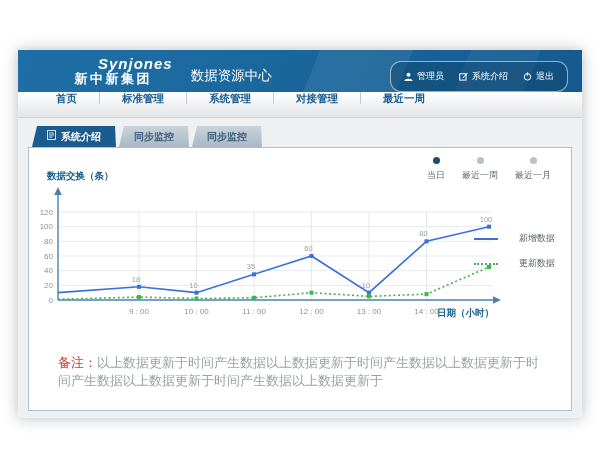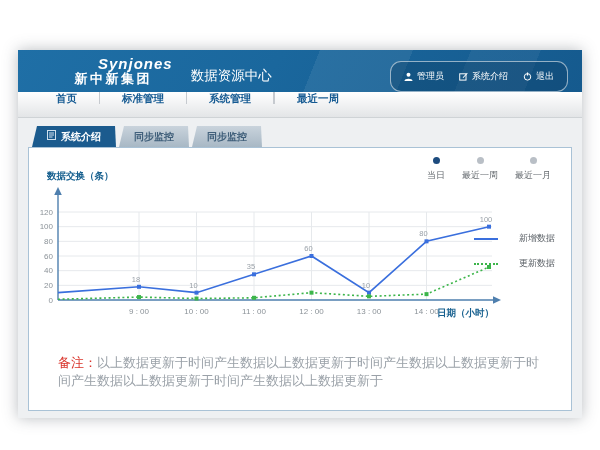--- a/index.html
+++ b/index.html
@@ -108,20 +108,21 @@
     </div>
   </div>
 
   <div class="nav">
     <div class="nav-item">首页</div>
     <div class="nav-sep"></div>
     <div class="nav-item">标准管理</div>
     <div class="nav-sep"></div>
     <div class="nav-item">系统管理</div>
     <div class="nav-sep"></div>
+    <div class="nav-item">对接管理</div>
     <div class="nav-sep"></div>
     <div class="nav-item">最近一周</div>
   </div>
 
   <div class="content">
 
     <div class="tab-row">
       <div class="tab active">
         <span><svg width="9" height="10" viewBox="0 0 9 10">
               <rect x="0.5" y="0.5" width="8" height="9" fill="none" stroke="#cfe0ee" stroke-width="1"></rect>

